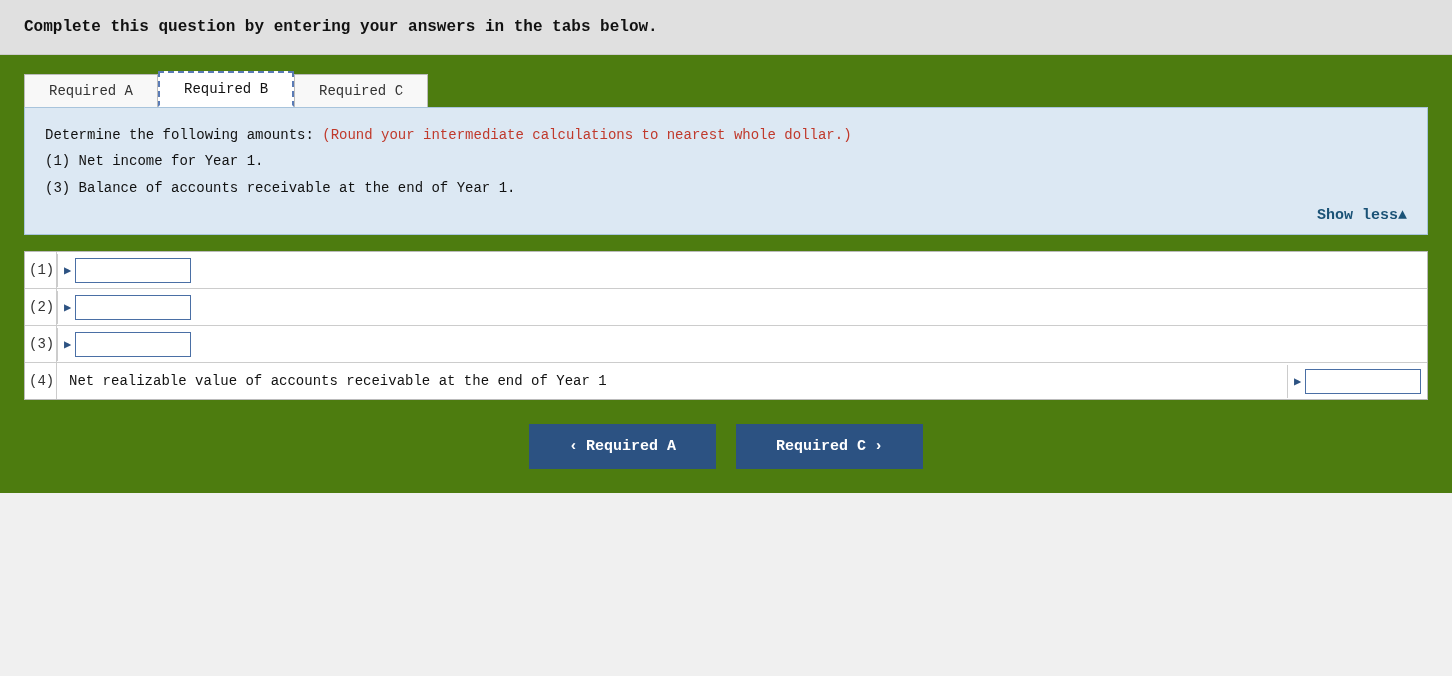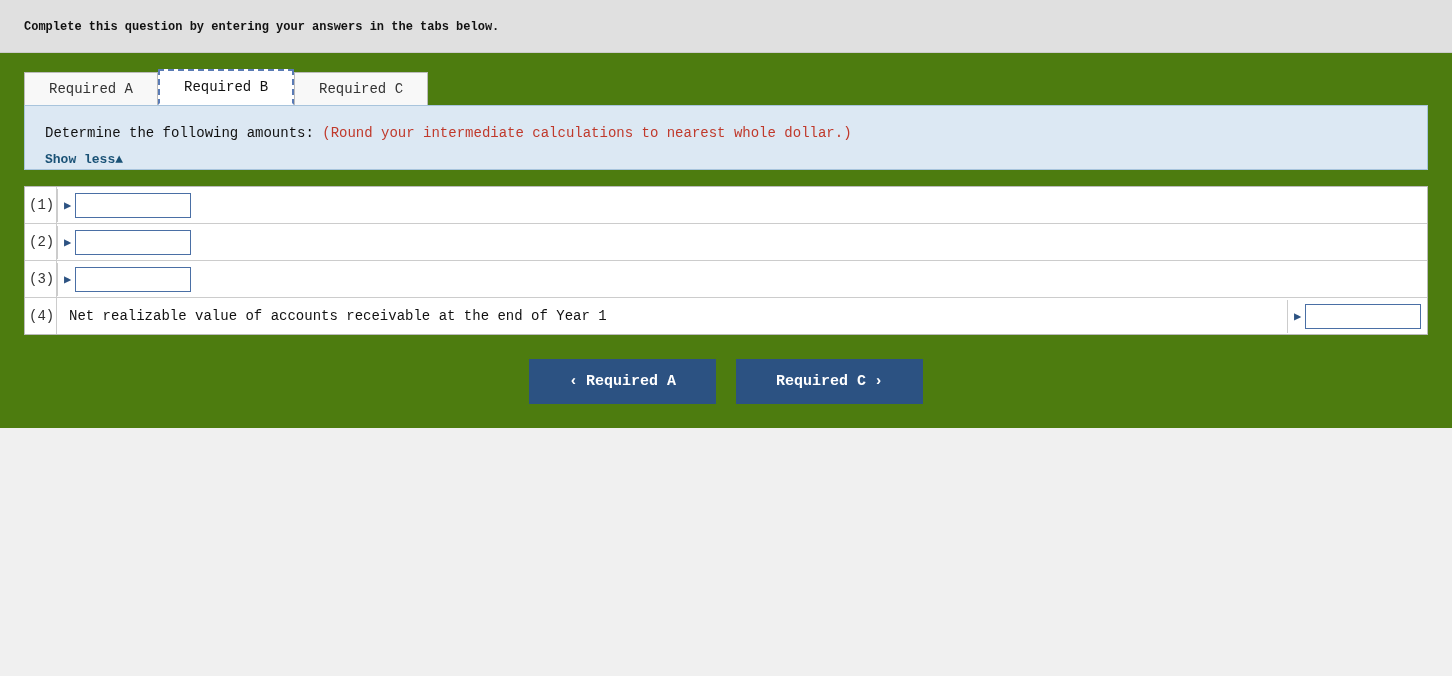--- a/index.html
+++ b/index.html
@@ -18,21 +18,21 @@
     }
 
     
     .instruction-bar {
       background: #e0e0e0;
       padding: 18px 24px;
       border-bottom: 1px solid #ccc;
     }
     .instruction-bar span {
       font-weight: bold;
-      font-size: 12px;
+      font-size: 16px;
     }
 
     
     .main-content {
       background: #4d7c0f;
       padding: 16px 24px 24px 24px;
     }
 
     
     .tabs-container {
@@ -62,39 +62,39 @@
     }
 
     .tab:not(.active) {
       background: #f8f8f8;
     }
 
     
     .info-box {
       background: #dce8f3;
       border: 1px solid #a8c4dc;
-      padding: 16px 20px 2px 20px;
+      padding: 16px 20px 10px 20px;
       margin-top: 0;
       position: relative;
     }
 
     .info-box p {
       margin-bottom: 4px;
       line-height: 1.6;
     }
 
     .info-box .highlight {
       color: #c0392b;
     }
 
     .show-less {
-      text-align: left;
+      text-align: right;
       color: #1a5276;
       font-weight: bold;
-      font-size: 13px;
+      font-size: 15px;
       margin-top: 8px;
       cursor: pointer;
     }
 
     .show-less span {
       display: inline-block;
     }
 
     
     .table-area {
@@ -198,20 +198,22 @@
       <div class="tab">
         <span>Required C</span>
       </div>
     </div>
 
     <div class="info-box">
       <p>
         <span>Determine the following amounts:</span>
         <span class="highlight">(Round your intermediate calculations to nearest whole dollar.)</span>
       </p>
+      <p><span>(1) Net income for Year 1.</span></p>
+      <p><span>(3) Balance of accounts receivable at the end of Year 1.</span></p>
       <div class="show-less">
         <span>Show less▲</span>
       </div>
     </div>
 
     <div class="table-area">
 
       <div class="table-row">
         <div class="row-number">(1)</div>
         <div class="row-input-container">

